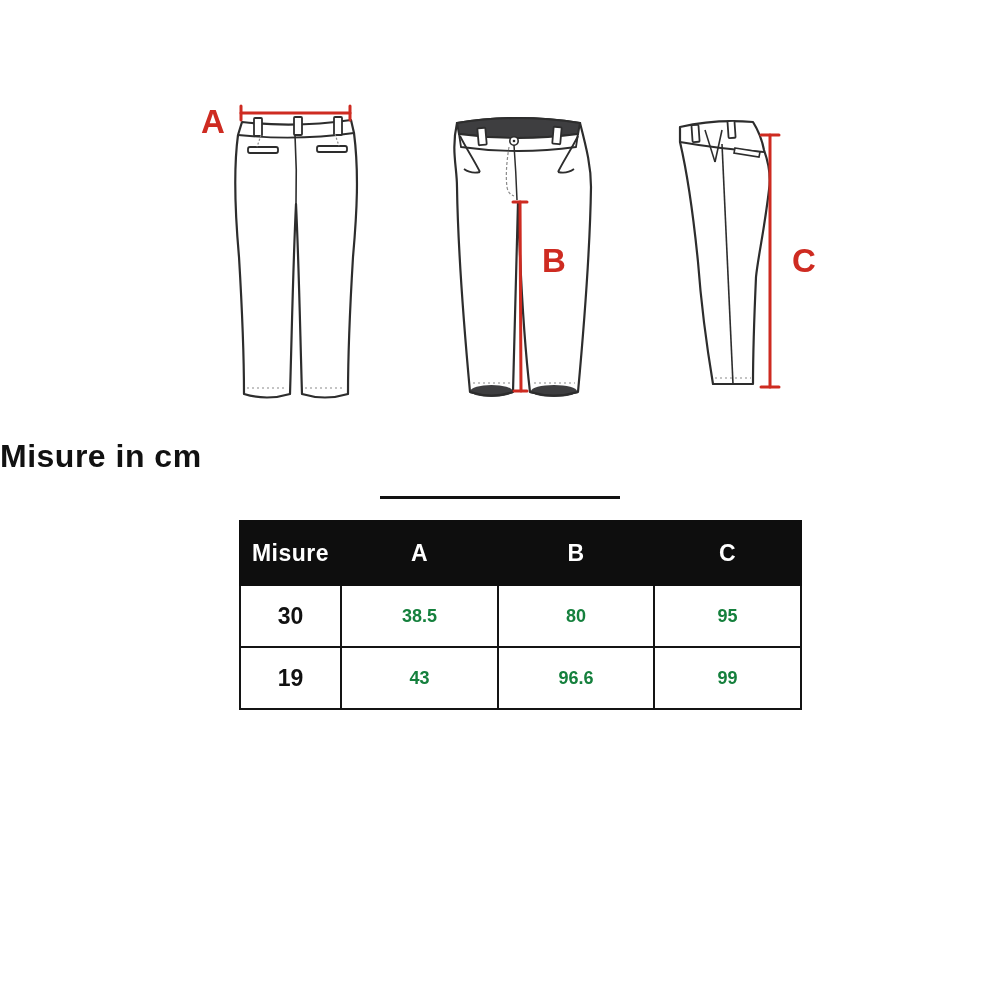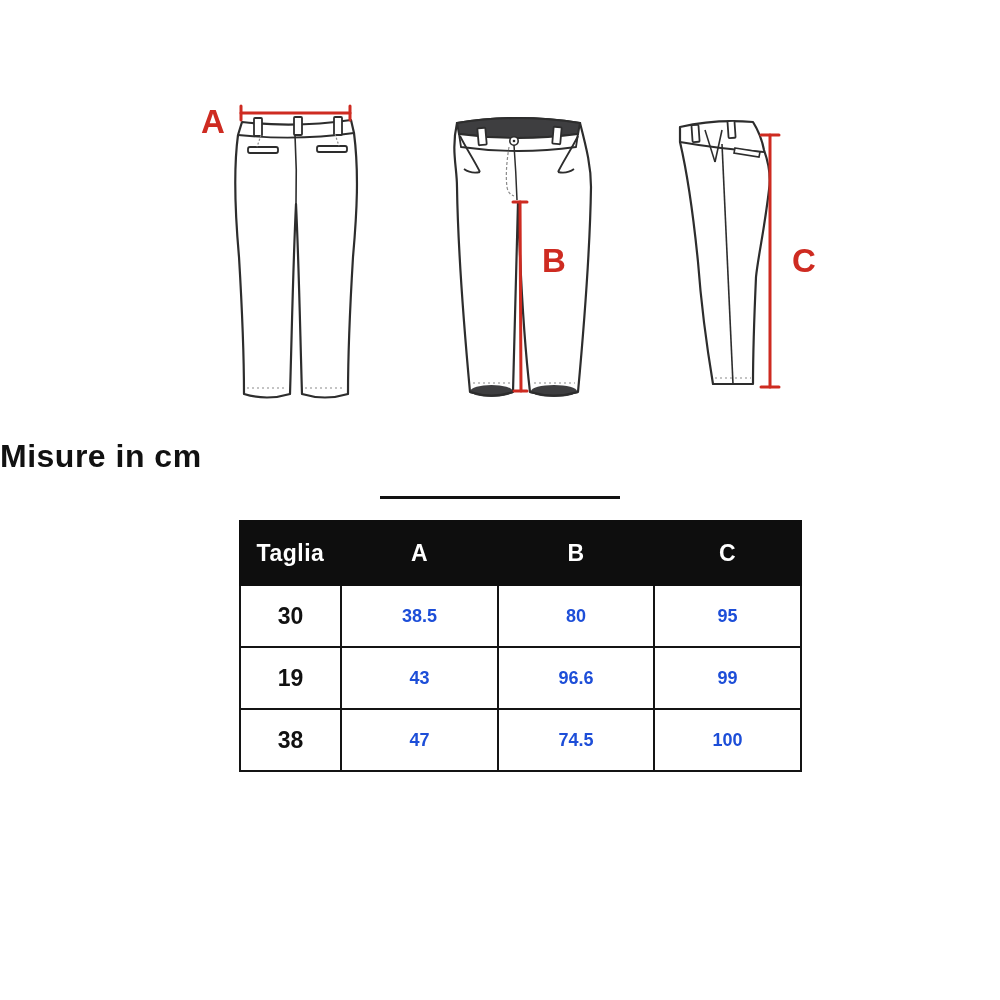--- a/index.html
+++ b/index.html
@@ -55,21 +55,21 @@
     color: #ffffff;
     font-weight: bold;
     font-size: 23px;
     height: 60px;
     text-align: center;
     border: 2px solid #0e0e0e;
     letter-spacing: 0.5px;
   }
   table.size-table td {
     background: #ffffff;
-    color: #1d4ed8;
+    color: #15803d;
     border: 2px solid #141414;
     height: 58px;
     text-align: center;
     vertical-align: middle;
     font-weight: bold;
     font-size: 18px;
   }
   table.size-table td.size-col {
     font-size: 23px;
     color: #111111;
@@ -227,41 +227,35 @@
 
   <table class="size-table">
     <colgroup>
       <col style="width:101px">
       <col style="width:157px">
       <col style="width:156px">
       <col style="width:147px">
     </colgroup>
     <thead>
       <tr>
-        <th>Taglia</th>
+        <th>Misure</th>
         <th>A</th>
         <th>B</th>
         <th>C</th>
       </tr>
     </thead>
     <tbody>
       <tr>
         <td class="size-col">30</td>
         <td>38.5</td>
         <td>80</td>
         <td>95</td>
       </tr>
       <tr>
         <td class="size-col">19</td>
         <td>43</td>
         <td>96.6</td>
         <td>99</td>
       </tr>
-      <tr>
-        <td class="size-col">38</td>
-        <td>47</td>
-        <td>74.5</td>
-        <td>100</td>
-      </tr>
     </tbody>
   </table>
 
 </div>
 
 </body></html>

